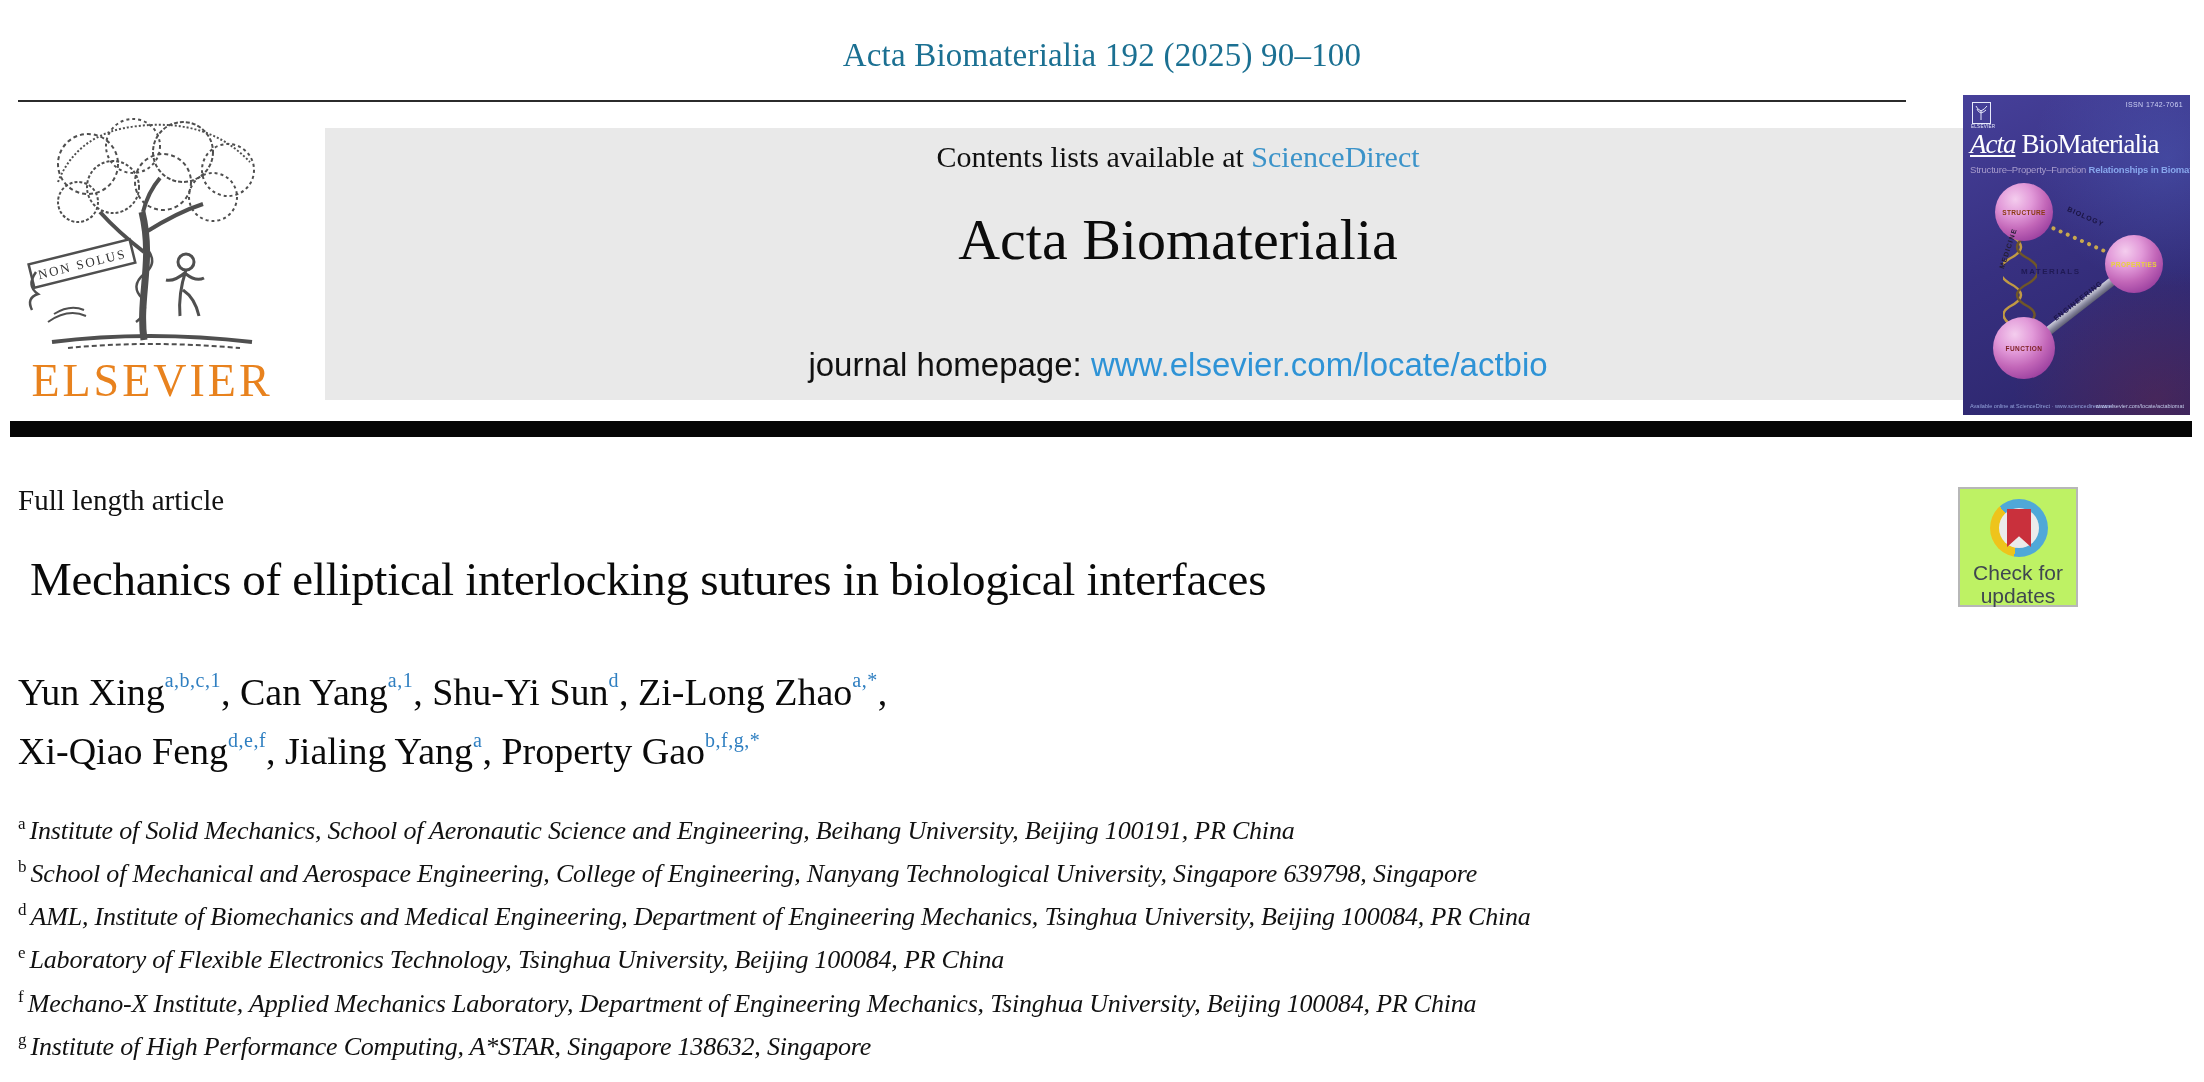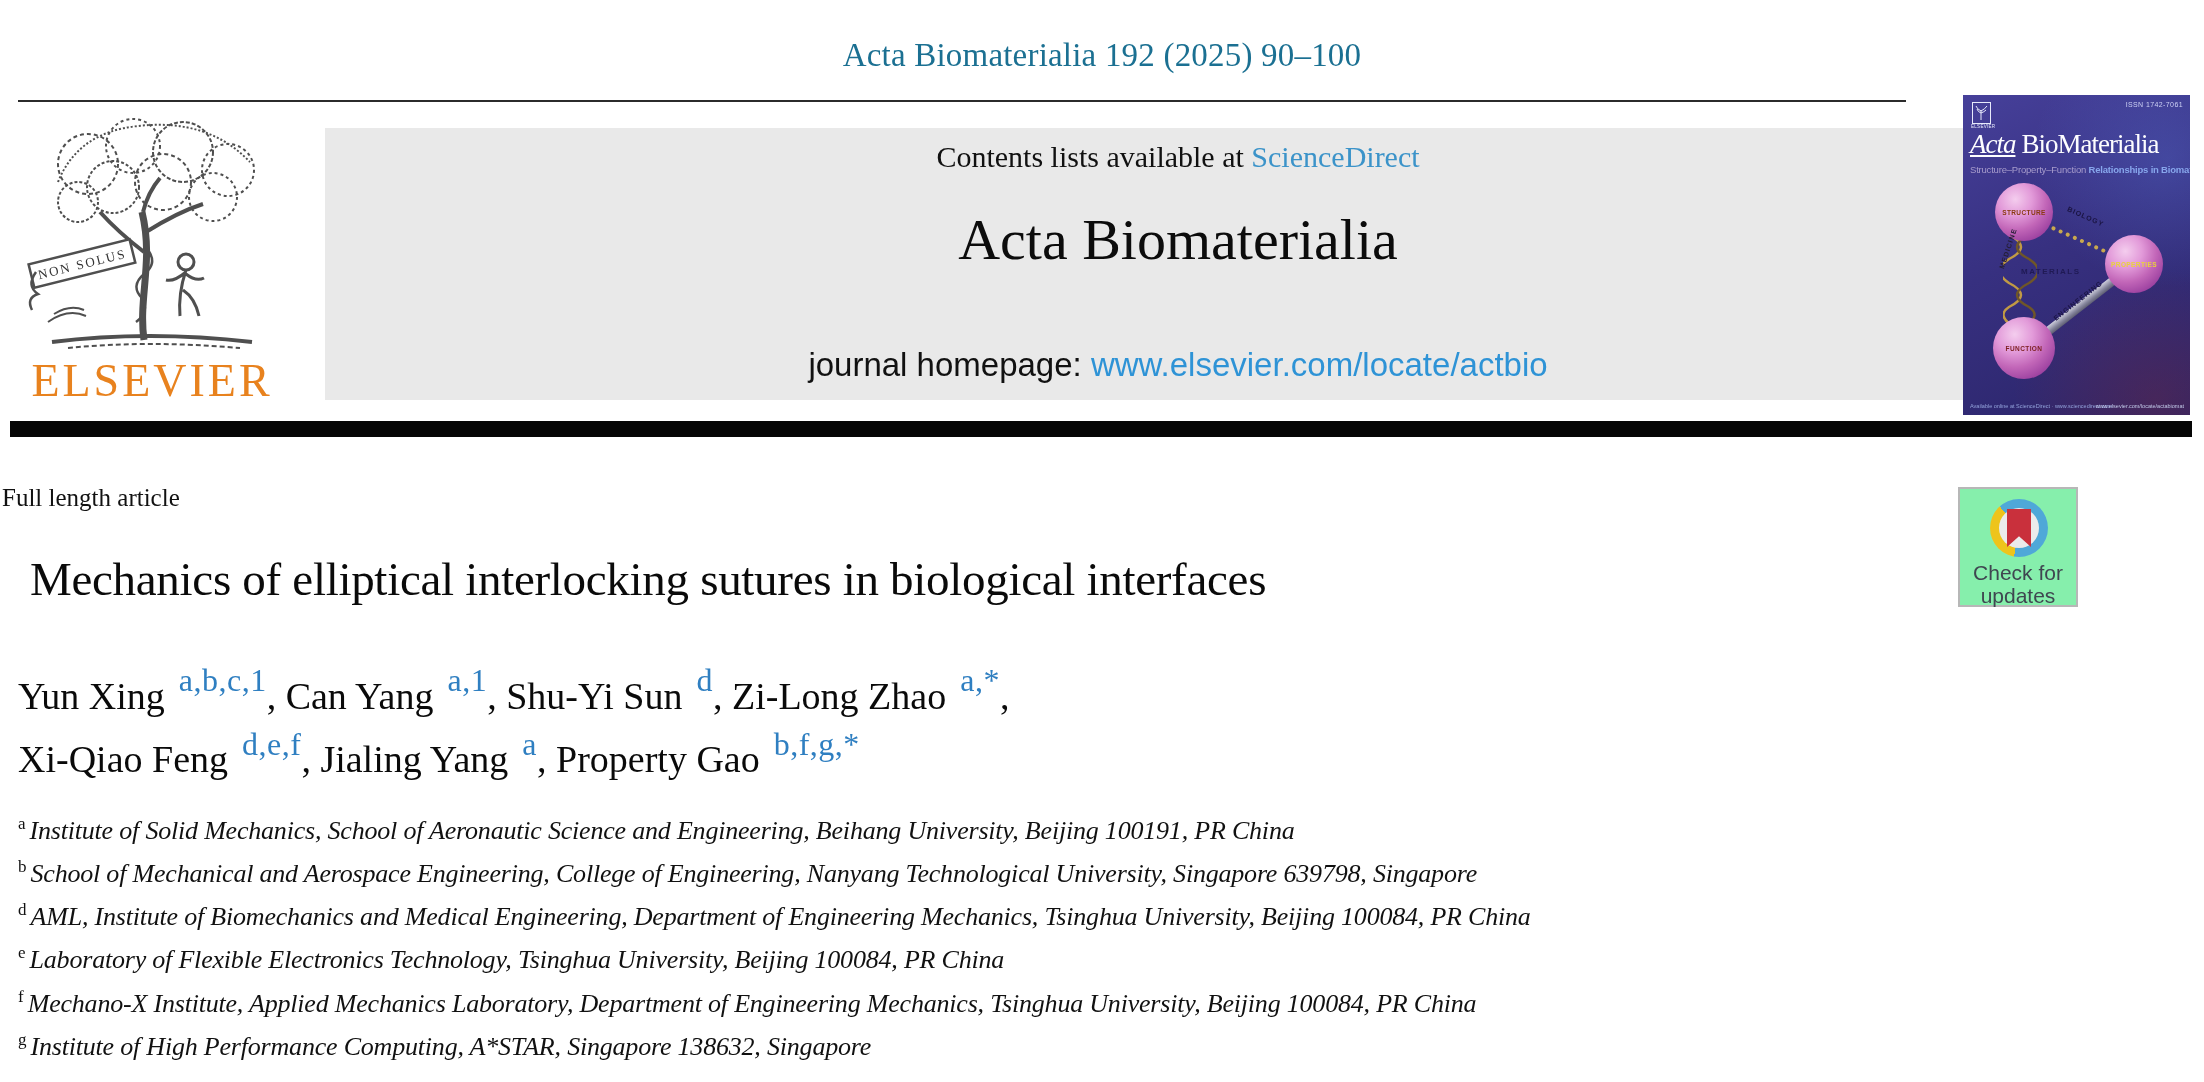--- a/index.html
+++ b/index.html
@@ -72,31 +72,31 @@
   .dna{position:absolute;left:40px;top:140px;}
   .cover-footer-l{position:absolute;bottom:6px;left:7px;font-size:5.5px;color:#93a3db;
                   font-family:"Liberation Sans",sans-serif;}
   .cover-footer-r{position:absolute;bottom:6px;right:6px;font-size:5.5px;color:#c2cae8;
                   font-family:"Liberation Sans",sans-serif;}
 
   
   .thick-rule{position:absolute;top:421px;left:10px;width:2182px;height:16px;background:#050505;}
 
   
-  .article-type{position:absolute;left:2px;top:484px;font-size:25px;color:#111;}
+  .article-type{position:absolute;left:18px;top:484px;font-size:29px;color:#111;}
   .article-title{position:absolute;left:18px;top:540px;margin:12px;font-weight:normal;
                  font-size:47px;color:#0a0a0a;letter-spacing:-.3px;}
   .authors{position:absolute;left:18px;top:658px;font-size:38px;color:#0a0a0a;line-height:52px;}
-  .authors sup{color:#2f7fc1;font-size:32px;position:relative;top:-4px;margin-left:14px;letter-spacing:.5px;}
+  .authors sup{color:#2f7fc1;font-size:20px;position:relative;top:-4px;margin-left:0;letter-spacing:.5px;}
   .aff-block{position:absolute;left:18px;top:806px;font-size:26px;line-height:36.5px;color:#111;}
   .aff .aff-text{font-style:italic;letter-spacing:-.2px;}
   .aff sup{font-size:17px;margin-right:4px;}
 
   
-  .badge{position:absolute;left:1958px;top:487px;width:120px;height:120px;background:#86efac;
+  .badge{position:absolute;left:1958px;top:487px;width:120px;height:120px;background:#bef264;
          border:2px solid #b7b7b7;box-sizing:border-box;cursor:pointer;}
   .cm-ring{position:absolute;left:30px;top:10px;width:58px;height:58px;border-radius:50%;
            background:conic-gradient(#4fa8d8 0 190deg, #eec41b 190deg 318deg, #4fa8d8 318deg 360deg);}
   .cm-ring::after{content:"";position:absolute;left:9px;top:9px;width:40px;height:40px;border-radius:50%;
                   background:#ebebeb;}
   .cm-bookmark{position:absolute;left:47px;top:20px;width:24px;height:38px;background:#c9303c;
                clip-path:polygon(0 0,100% 0,100% 100%,50% 72%,0 100%);}
   .badge-text{position:absolute;top:72px;width:100%;text-align:center;
               font-family:"Liberation Sans",sans-serif;font-size:21px;line-height:23px;color:#3f4650;}
 </style>

